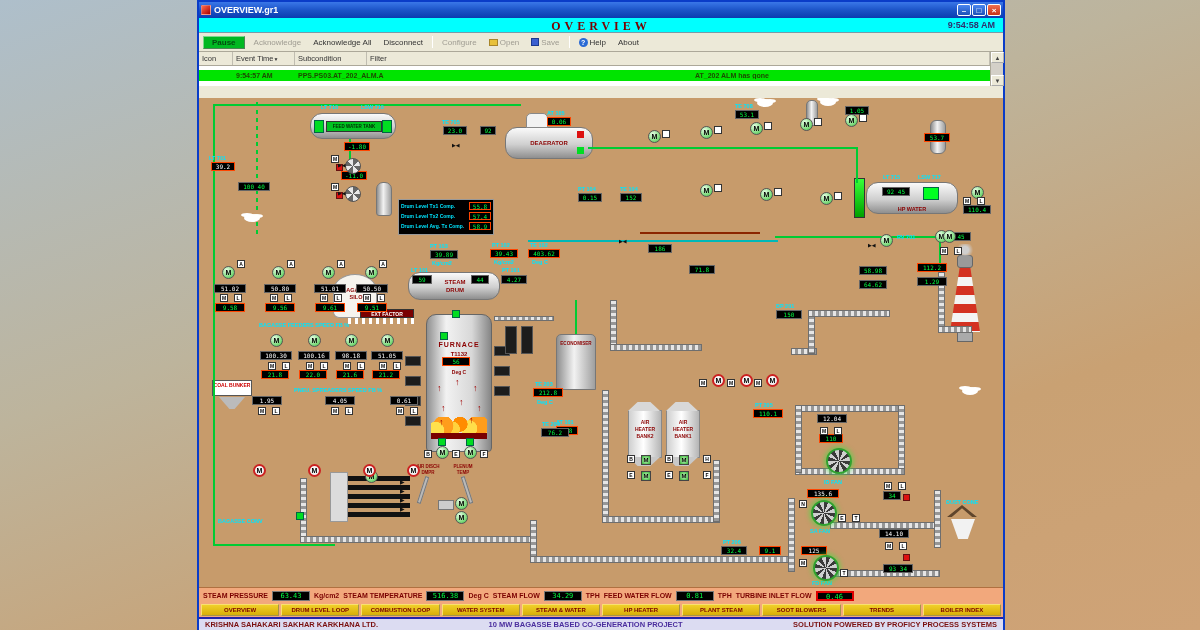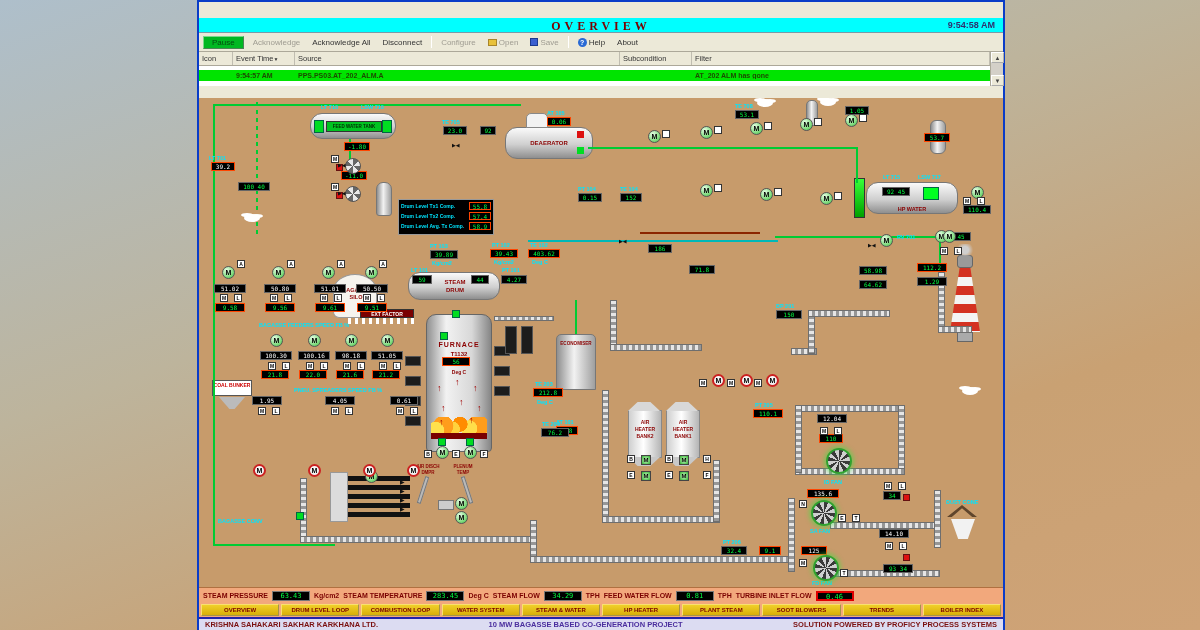--- a/index.html
+++ b/index.html
@@ -22,21 +22,21 @@
   #cyanbar{position:absolute;left:0;top:16px;right:0;height:15px;background:#00ffff;
     border-bottom:1px solid #7a9aa8;}
   #ovtitle{position:absolute;left:0;right:0;text-align:center;top:1px;
     font-family:"Liberation Serif",serif;font-weight:bold;font-size:12px;color:#7a0000;letter-spacing:4px;}
   #ovtime{position:absolute;right:8px;top:2px;font-size:9px;font-weight:bold;color:#2f2f6e;}
   
   #toolbar{position:absolute;left:0;top:31px;right:0;height:19px;background:#ece9d8;
     border-bottom:1px solid #aca899;display:flex;align-items:center;padding:0 4px;gap:6px;font-size:8px;}
   .tbtn{color:#333;padding:1px 3px;display:flex;align-items:center;gap:2px;}
   .tbtn.disabled{color:#9f9c92;}
-  .tbtn.green{background:#00b822;color:#004c10;font-weight:normal;border:1px outset #7ad88a;padding:1px 8px;}
+  .tbtn.green{background:#00b822;color:#004c10;font-weight:bold;border:1px outset #7ad88a;padding:1px 8px;}
   .tsep{width:1px;height:12px;background:#aca899;border-right:1px solid #fff;}
   .ticon-folder{width:9px;height:7px;background:#e8c13a;border:1px solid #a8862a;display:inline-block;}
   .ticon-disk{width:8px;height:8px;background:#3a5fd0;border:1px solid #1c3a90;display:inline-block;}
   .ticon-help{width:9px;height:9px;border-radius:50%;background:#2a6ad4;color:#fff;font-size:7px;
     line-height:9px;text-align:center;display:inline-block;font-weight:bold;}
   
   #alhead{position:absolute;left:0;top:50px;right:13px;height:14px;background:#ece9d8;
     border-bottom:1px solid #aca899;display:flex;font-size:7.5px;color:#333;align-items:center;}
   .alcol{border-right:1px solid #c0bdb0;padding:0 3px;height:100%;display:flex;align-items:center;overflow:hidden;white-space:nowrap;}
   #allist{position:absolute;left:0;top:64px;right:13px;height:20px;background:#fff;}
@@ -131,20 +131,29 @@
   
   #footer{position:absolute;left:0;top:615px;right:0;height:13px;background:#dcdcf2;
     border-top:2px solid #2222aa;display:flex;justify-content:space-between;align-items:center;
     padding:0 6px;font-size:7.5px;font-weight:bold;}
   #footer .fl{color:#7a1010;} #footer .fc{color:#4b2e9e;} #footer .fr{color:#7a1010;}
 </style>
 </head>
 <body>
 
 <div id="win">
+  <div id="titlebar">
+    <div id="appicon"></div>
+    <span>OVERVIEW.gr1</span>
+    <div id="wbtns">
+      <div class="wbtn">–</div>
+      <div class="wbtn">□</div>
+      <div class="wbtn close">×</div>
+    </div>
+  </div>
   <div id="cyanbar">
     <div id="ovtitle">OVERVIEW</div>
     <div id="ovtime">9:54:58 AM</div>
   </div>
   <div id="toolbar">
       <div class="tbtn green">
         <span>Pause</span>
       </div>
       <div class="tbtn disabled">
         <span>Acknowledge</span>
@@ -172,21 +181,20 @@
         <span class="ticon-help">?</span>
         <span>Help</span>
       </div>
       <div class="tbtn">
         <span>About</span>
       </div>
     </div>
   <div id="alhead">
       <div class="alcol" style="width: 34px;">Icon</div>
       <div class="alcol" style="width: 62px;">Event Time<span style="font-size: 5px;"> ▼</span></div>
-      <div class="alcol" style="width: 325px;">Source</div>
       <div class="alcol" style="width: 72px;">Subcondition</div>
       <div class="alcol" style="width: auto; flex: 1 1 0%;">Filter</div>
     </div>
   <div id="allist">
     <div id="alrow">
         <div class="alcell" style="width: 34px;"></div>
         <div class="alcell" style="width: 62px;">9:54:57 AM</div>
         <div class="alcell" style="width: 325px;">PPS.PS03.AT_202_ALM.A</div>
         <div class="alcell" style="width: 72px;"></div>
         <div class="alcell" style="width: auto; flex: 1 1 0%;">AT_202 ALM has gone</div>
@@ -570,21 +578,21 @@
       <div class="farrow" style="left: 278px; top: 306px;">↑</div>
       <div class="farrow" style="left: 240px; top: 320px;">↑</div>
       <div class="farrow" style="left: 270px; top: 318px;">↑</div>
     </div>
 
   <div id="kpibar">
       <span class="kpi-lbl">STEAM PRESSURE</span>
       <span class="kpi-val">63.43</span>
       <span class="kpi-unit">Kg/cm2</span>
       <span class="kpi-lbl">STEAM TEMPERATURE</span>
-      <span class="kpi-val">283.45</span>
+      <span class="kpi-val">516.38</span>
       <span class="kpi-unit">Deg C</span>
       <span class="kpi-lbl">STEAM FLOW</span>
       <span class="kpi-val">34.29</span>
       <span class="kpi-unit">TPH</span>
       <span class="kpi-lbl">FEED WATER FLOW</span>
       <span class="kpi-val">0.81</span>
       <span class="kpi-unit">TPH</span>
       <span class="kpi-lbl">TURBINE INLET FLOW</span>
       <span class="kpi-val alarm">0.46</span>
     </div>

